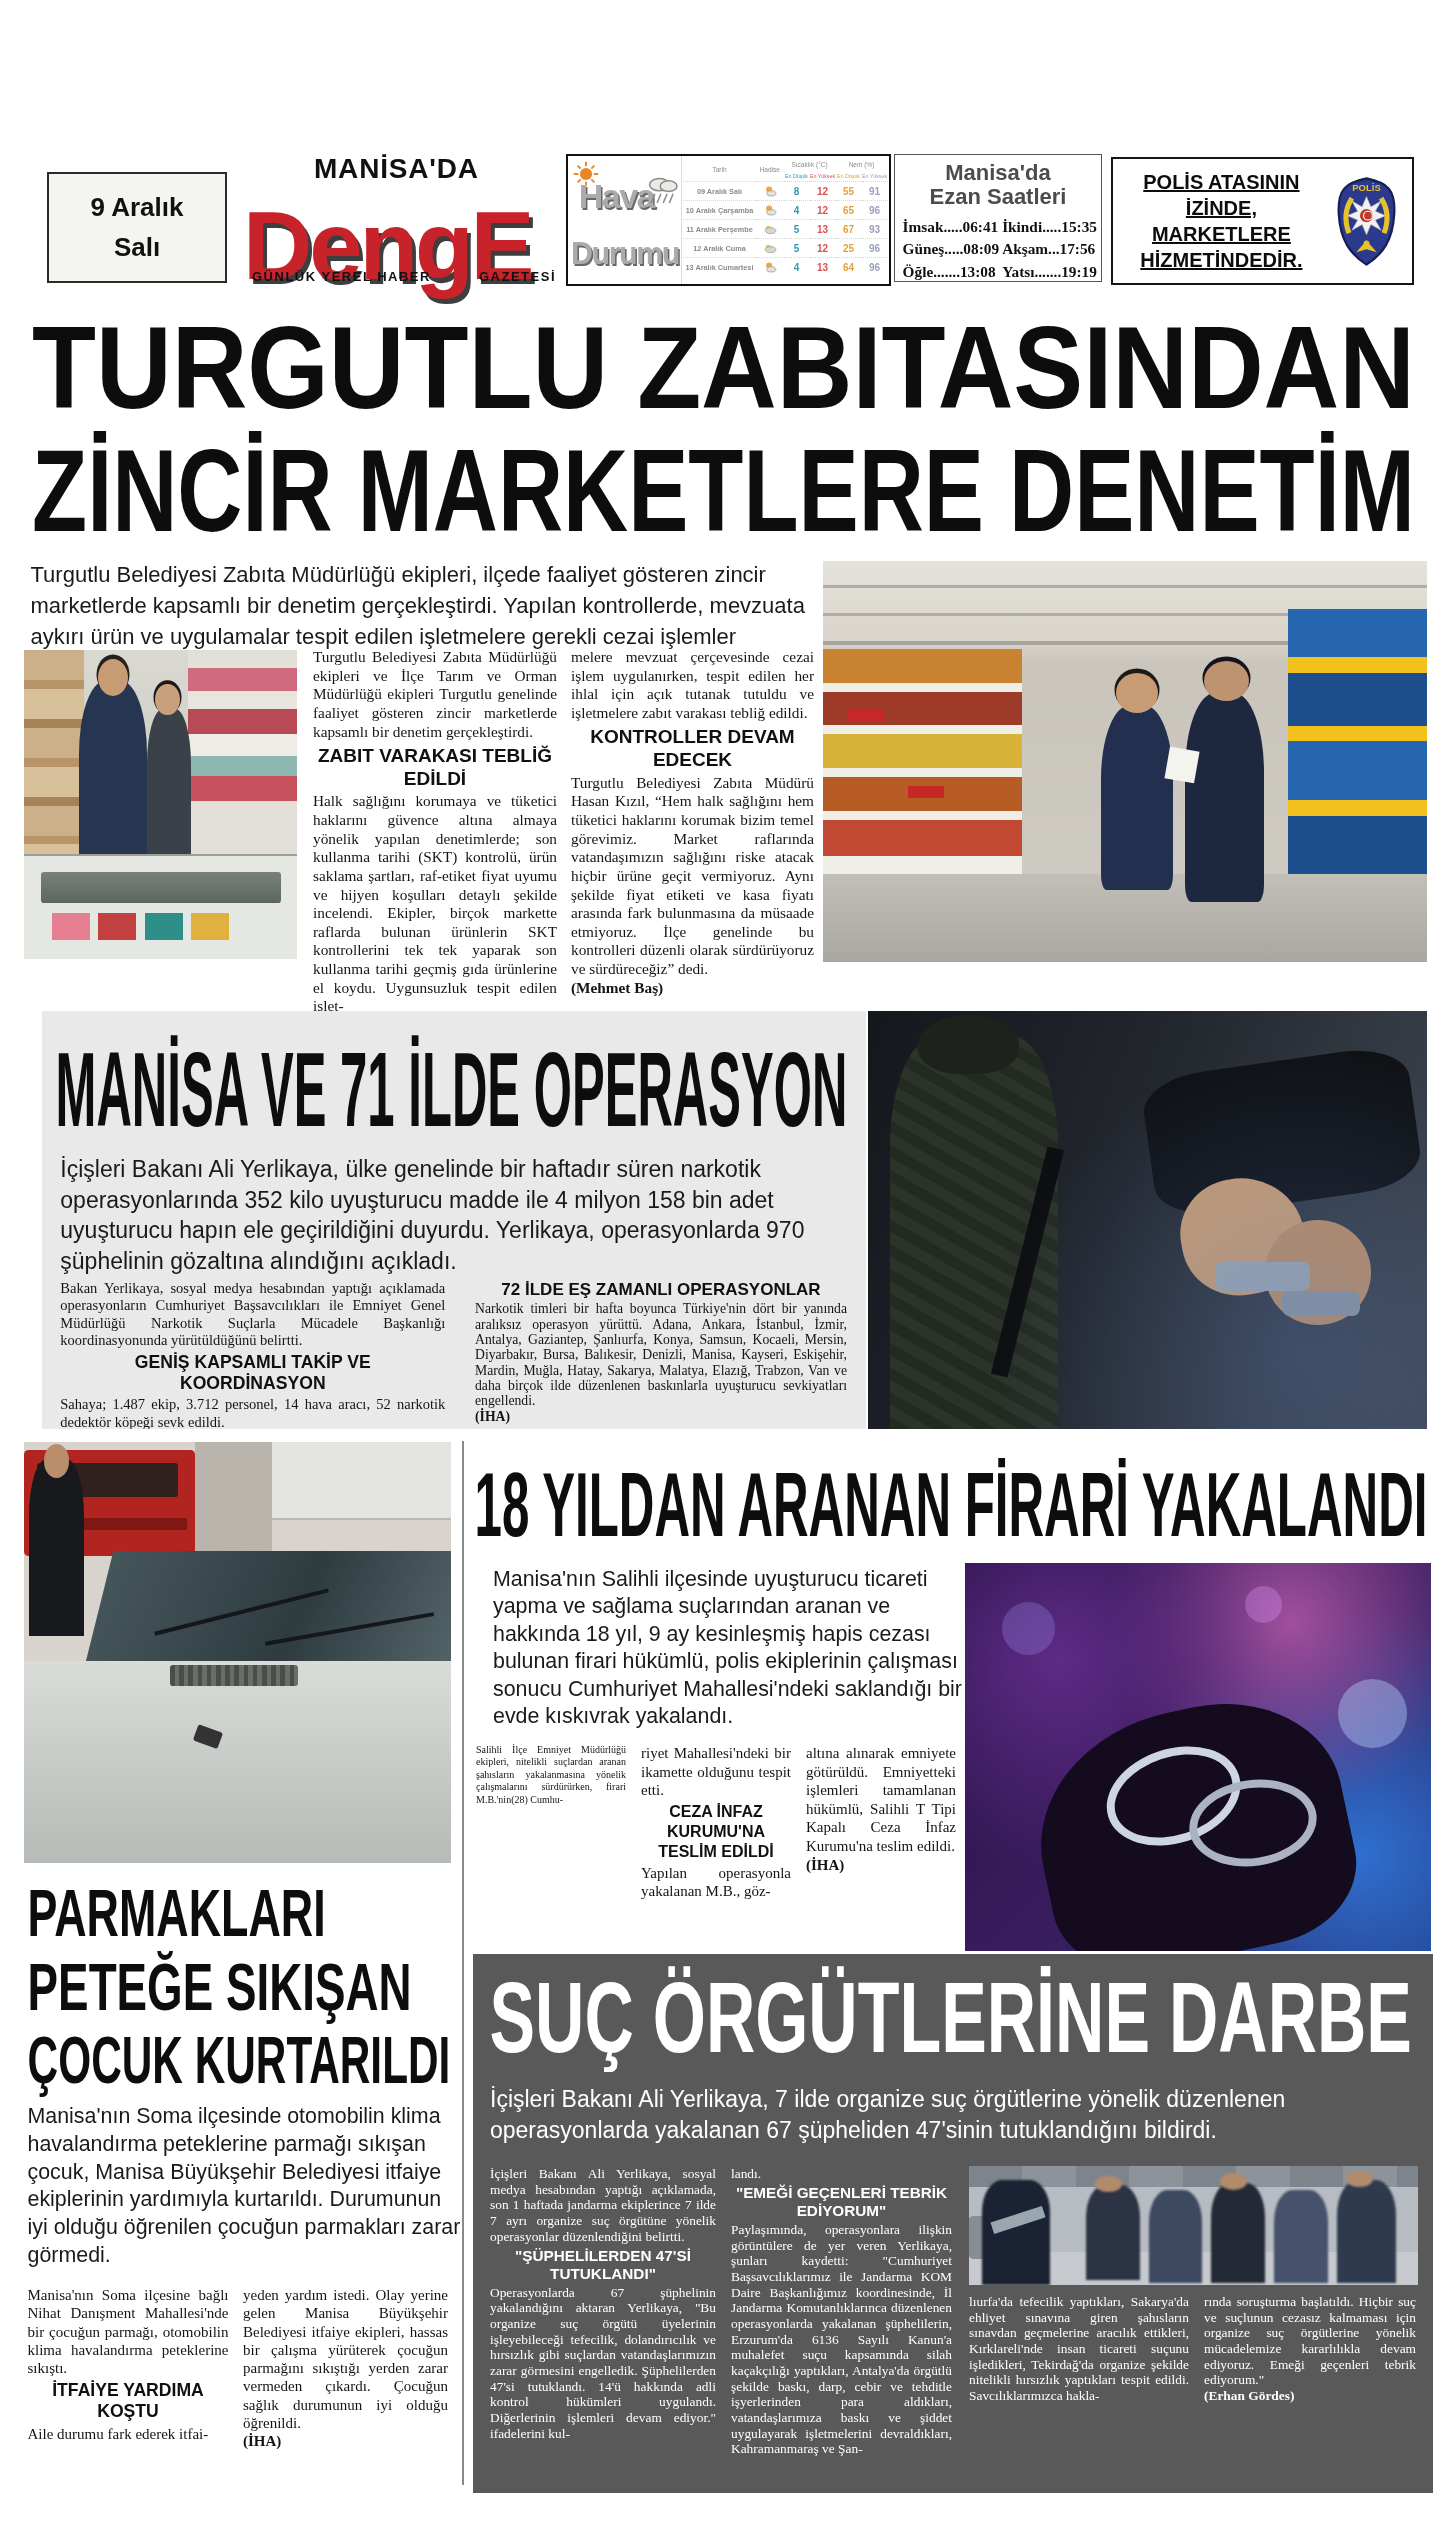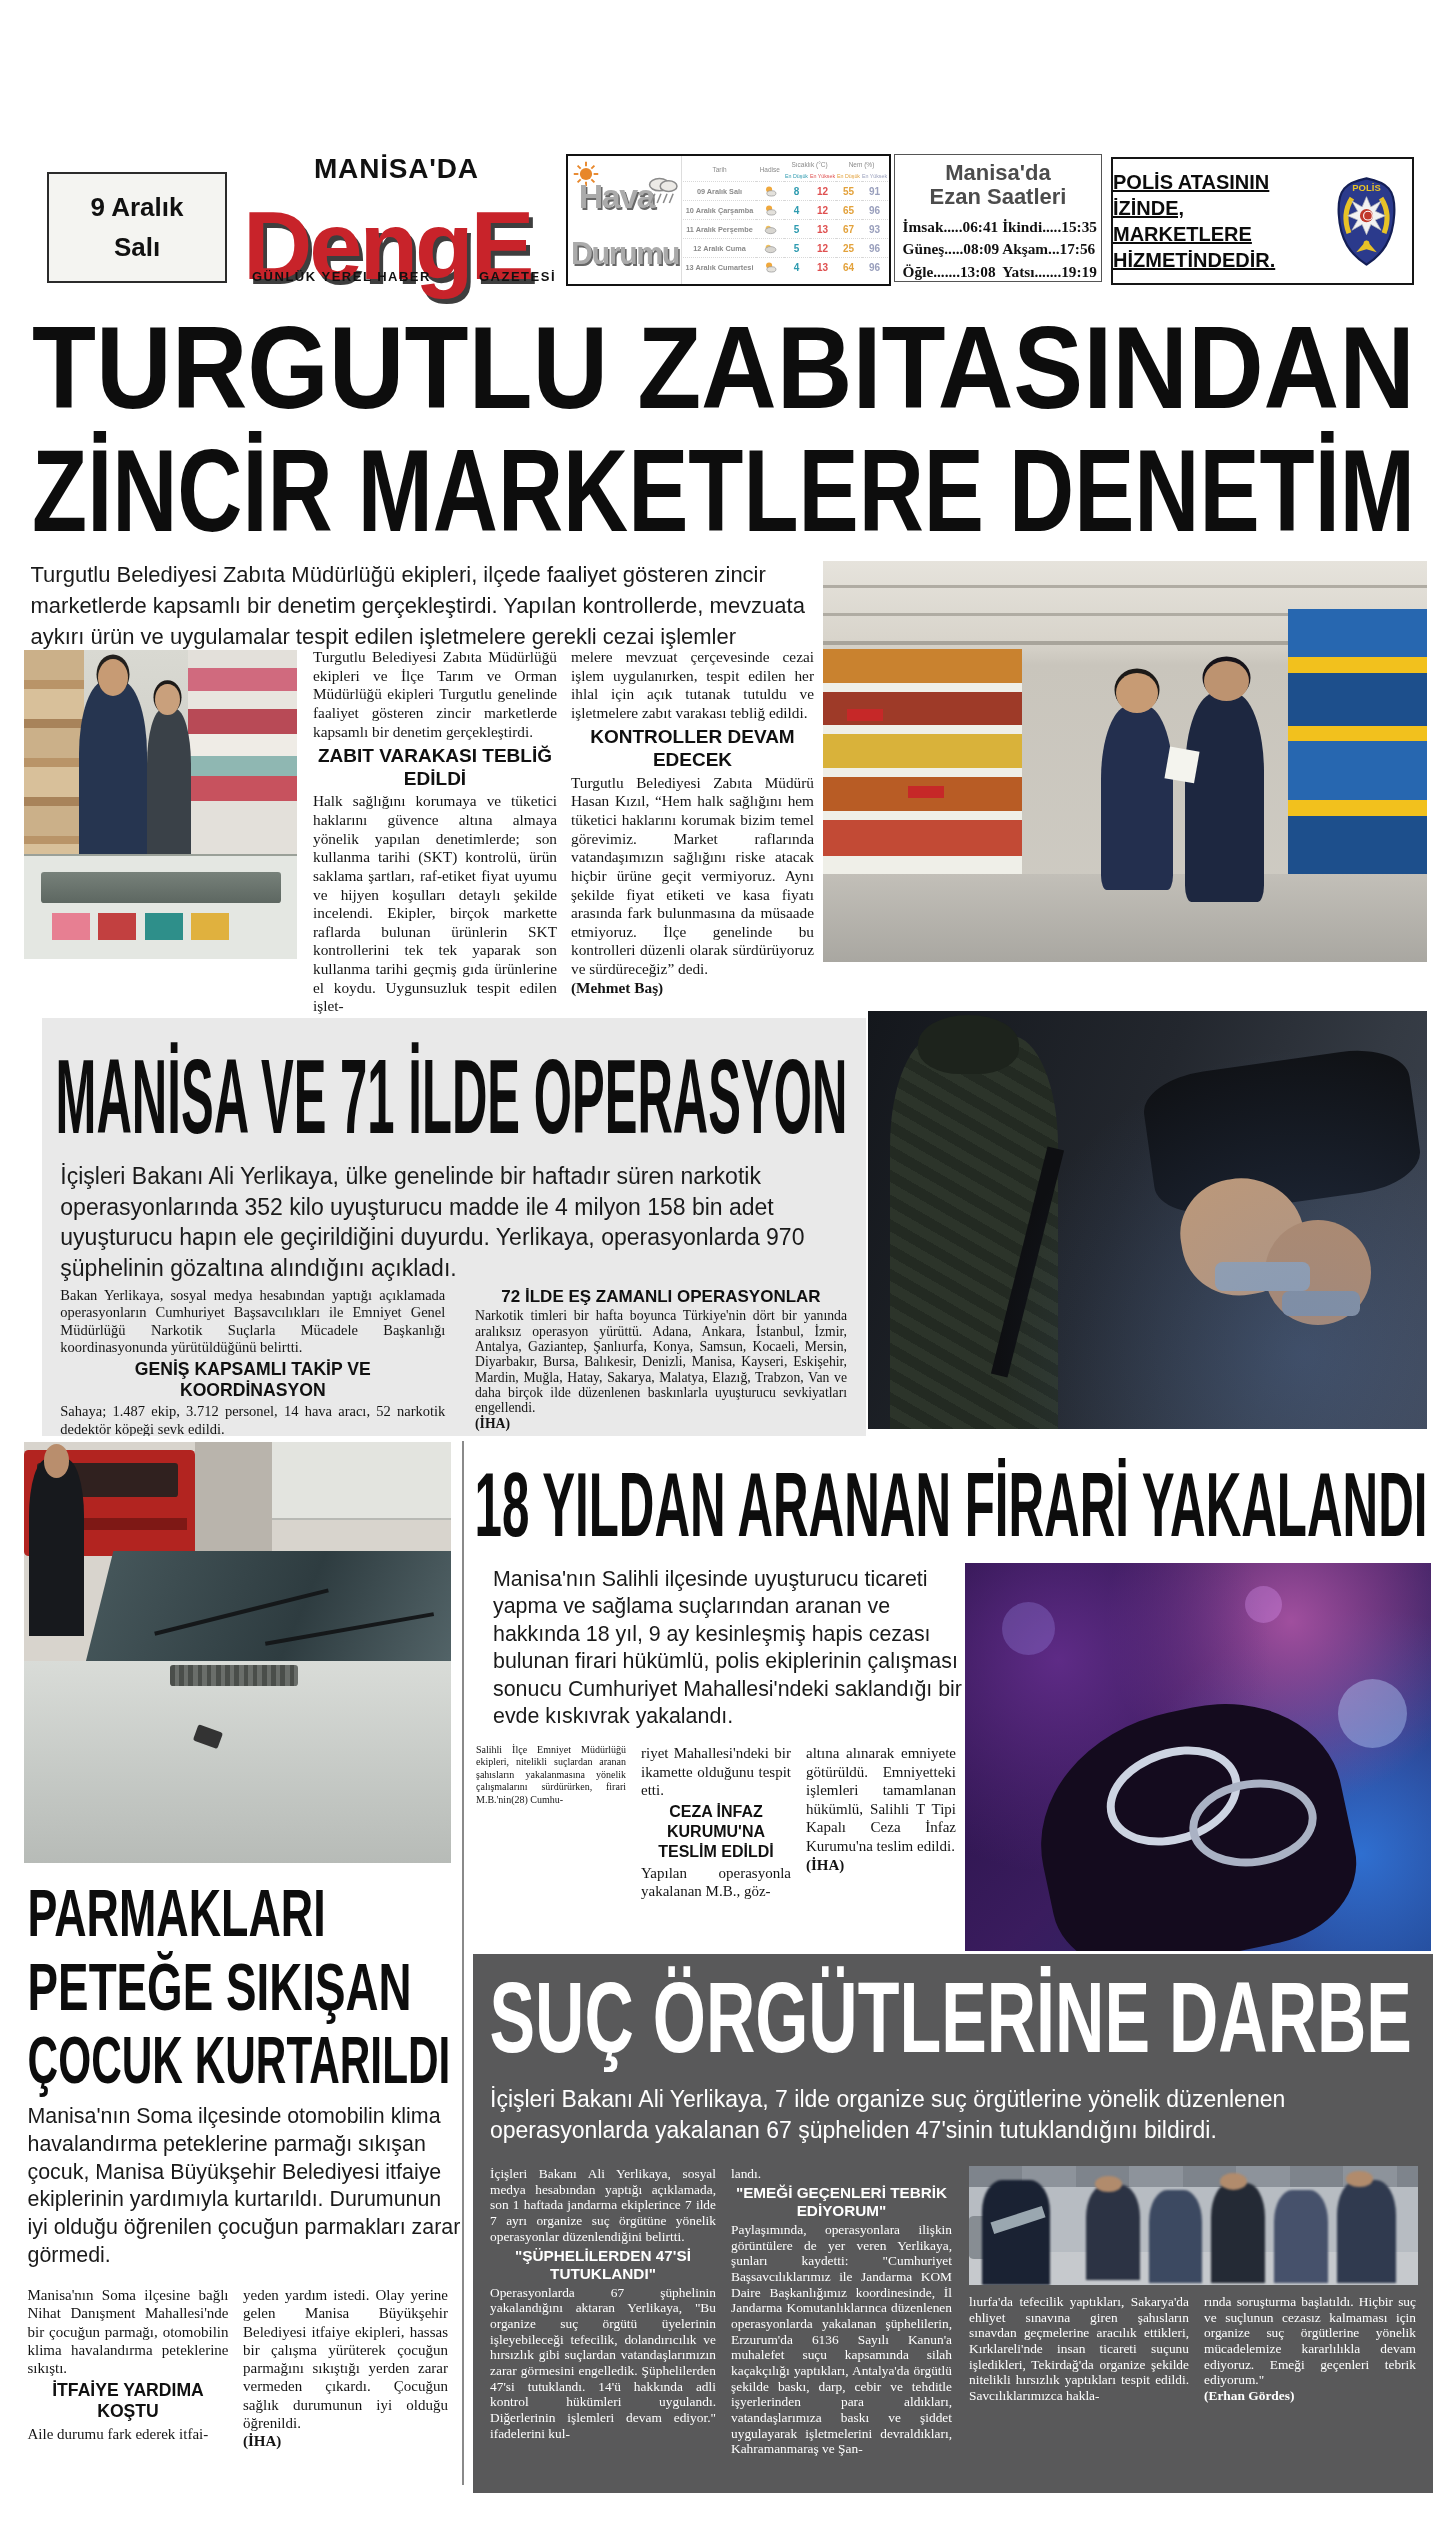--- a/index.html
+++ b/index.html
@@ -26,24 +26,24 @@
   .wc{display:flex;align-items:center;justify-content:center;text-align:center;height:100%;border-top:0.8px dotted #d8d8d8;}
   .wh{border-top:none;font-size:6.5px;color:#8a8a8a;}
   .wdate{font-size:7.3px;font-weight:bold;color:#8a8a8a;}
   .wval{font-size:10px;font-weight:bold;}
   
   #prayer-box{left:894px;top:154px;width:208px;height:128px;border:1.5px solid #555;text-align:center;padding-top:6.1px;box-sizing:border-box;background:#fff;}
   .ptitle{font-size:22px;font-weight:bold;color:#4c4c4c;line-height:1.08;}
   #ptimes{display:grid;grid-template-columns:1fr 1fr;gap:4.6px 3.1px;margin-top:9.2px;padding:0 7.6px;font-family:"Liberation Serif",serif;font-weight:bold;font-size:15.3px;color:#111;text-align:left;}
   
   #police-box{left:1111px;top:157px;width:299px;height:124px;border:2.3px solid #151515;display:flex;align-items:center;background:#fff;}
-  #police-lines{flex:1;text-align:left;font-size:20px;font-weight:bold;color:#0c0c0c;line-height:1.3;}
+  #police-lines{flex:1;text-align:center;font-size:20px;font-weight:bold;color:#0c0c0c;line-height:1.3;}
   #police-lines div{text-decoration:underline;}
   
-  #story2-box{left:42px;top:1011px;width:824px;height:418px;background:#e9e9e9;overflow:hidden;margin-top:7px;}
+  #story2-box{left:42px;top:1011px;width:824px;height:418px;background:#e9e9e9;overflow:hidden;}
   #story5-box{left:473px;top:1954px;width:960px;height:539px;background:#59595a;overflow:hidden;color:#fff;}
   #story5-box .colbody{color:#fff;}
   #story5-box .subhead{color:#fff;}
   #divider{left:462px;top:1441px;width:1.5px;height:1044px;background:#8a8a8a;}
 </style>
 </head>
 <body>
 
 <div id="page">
 

